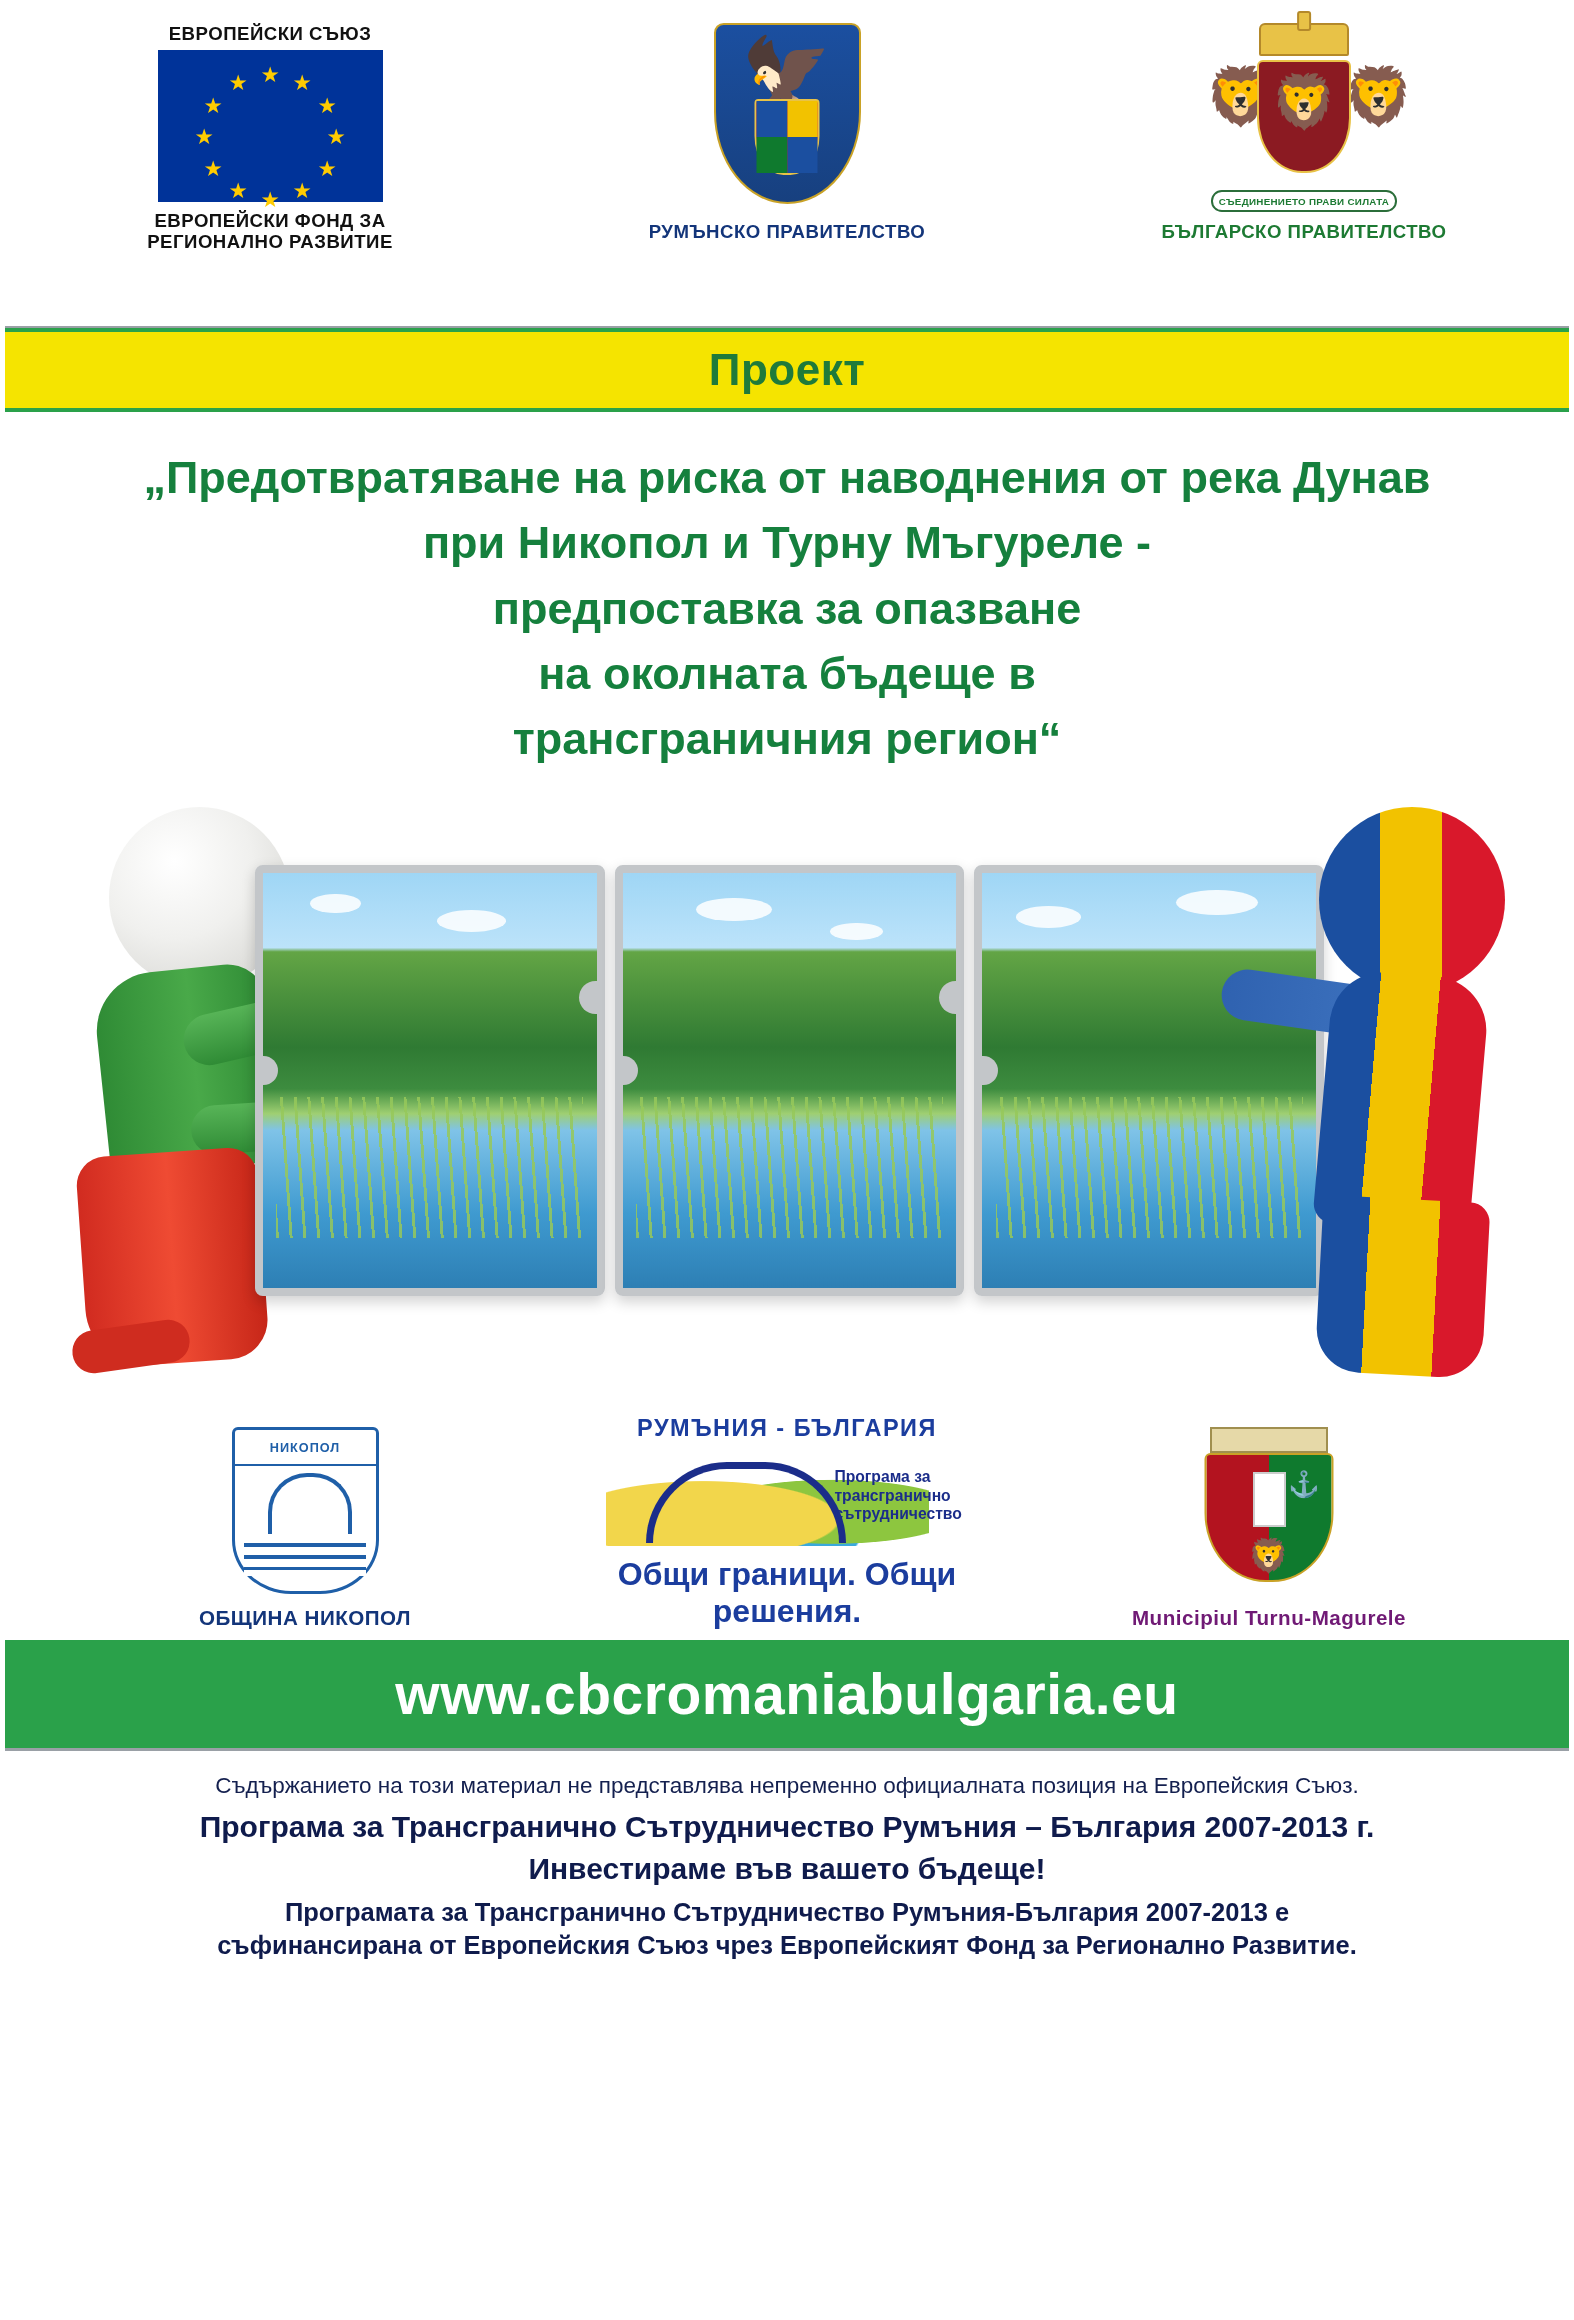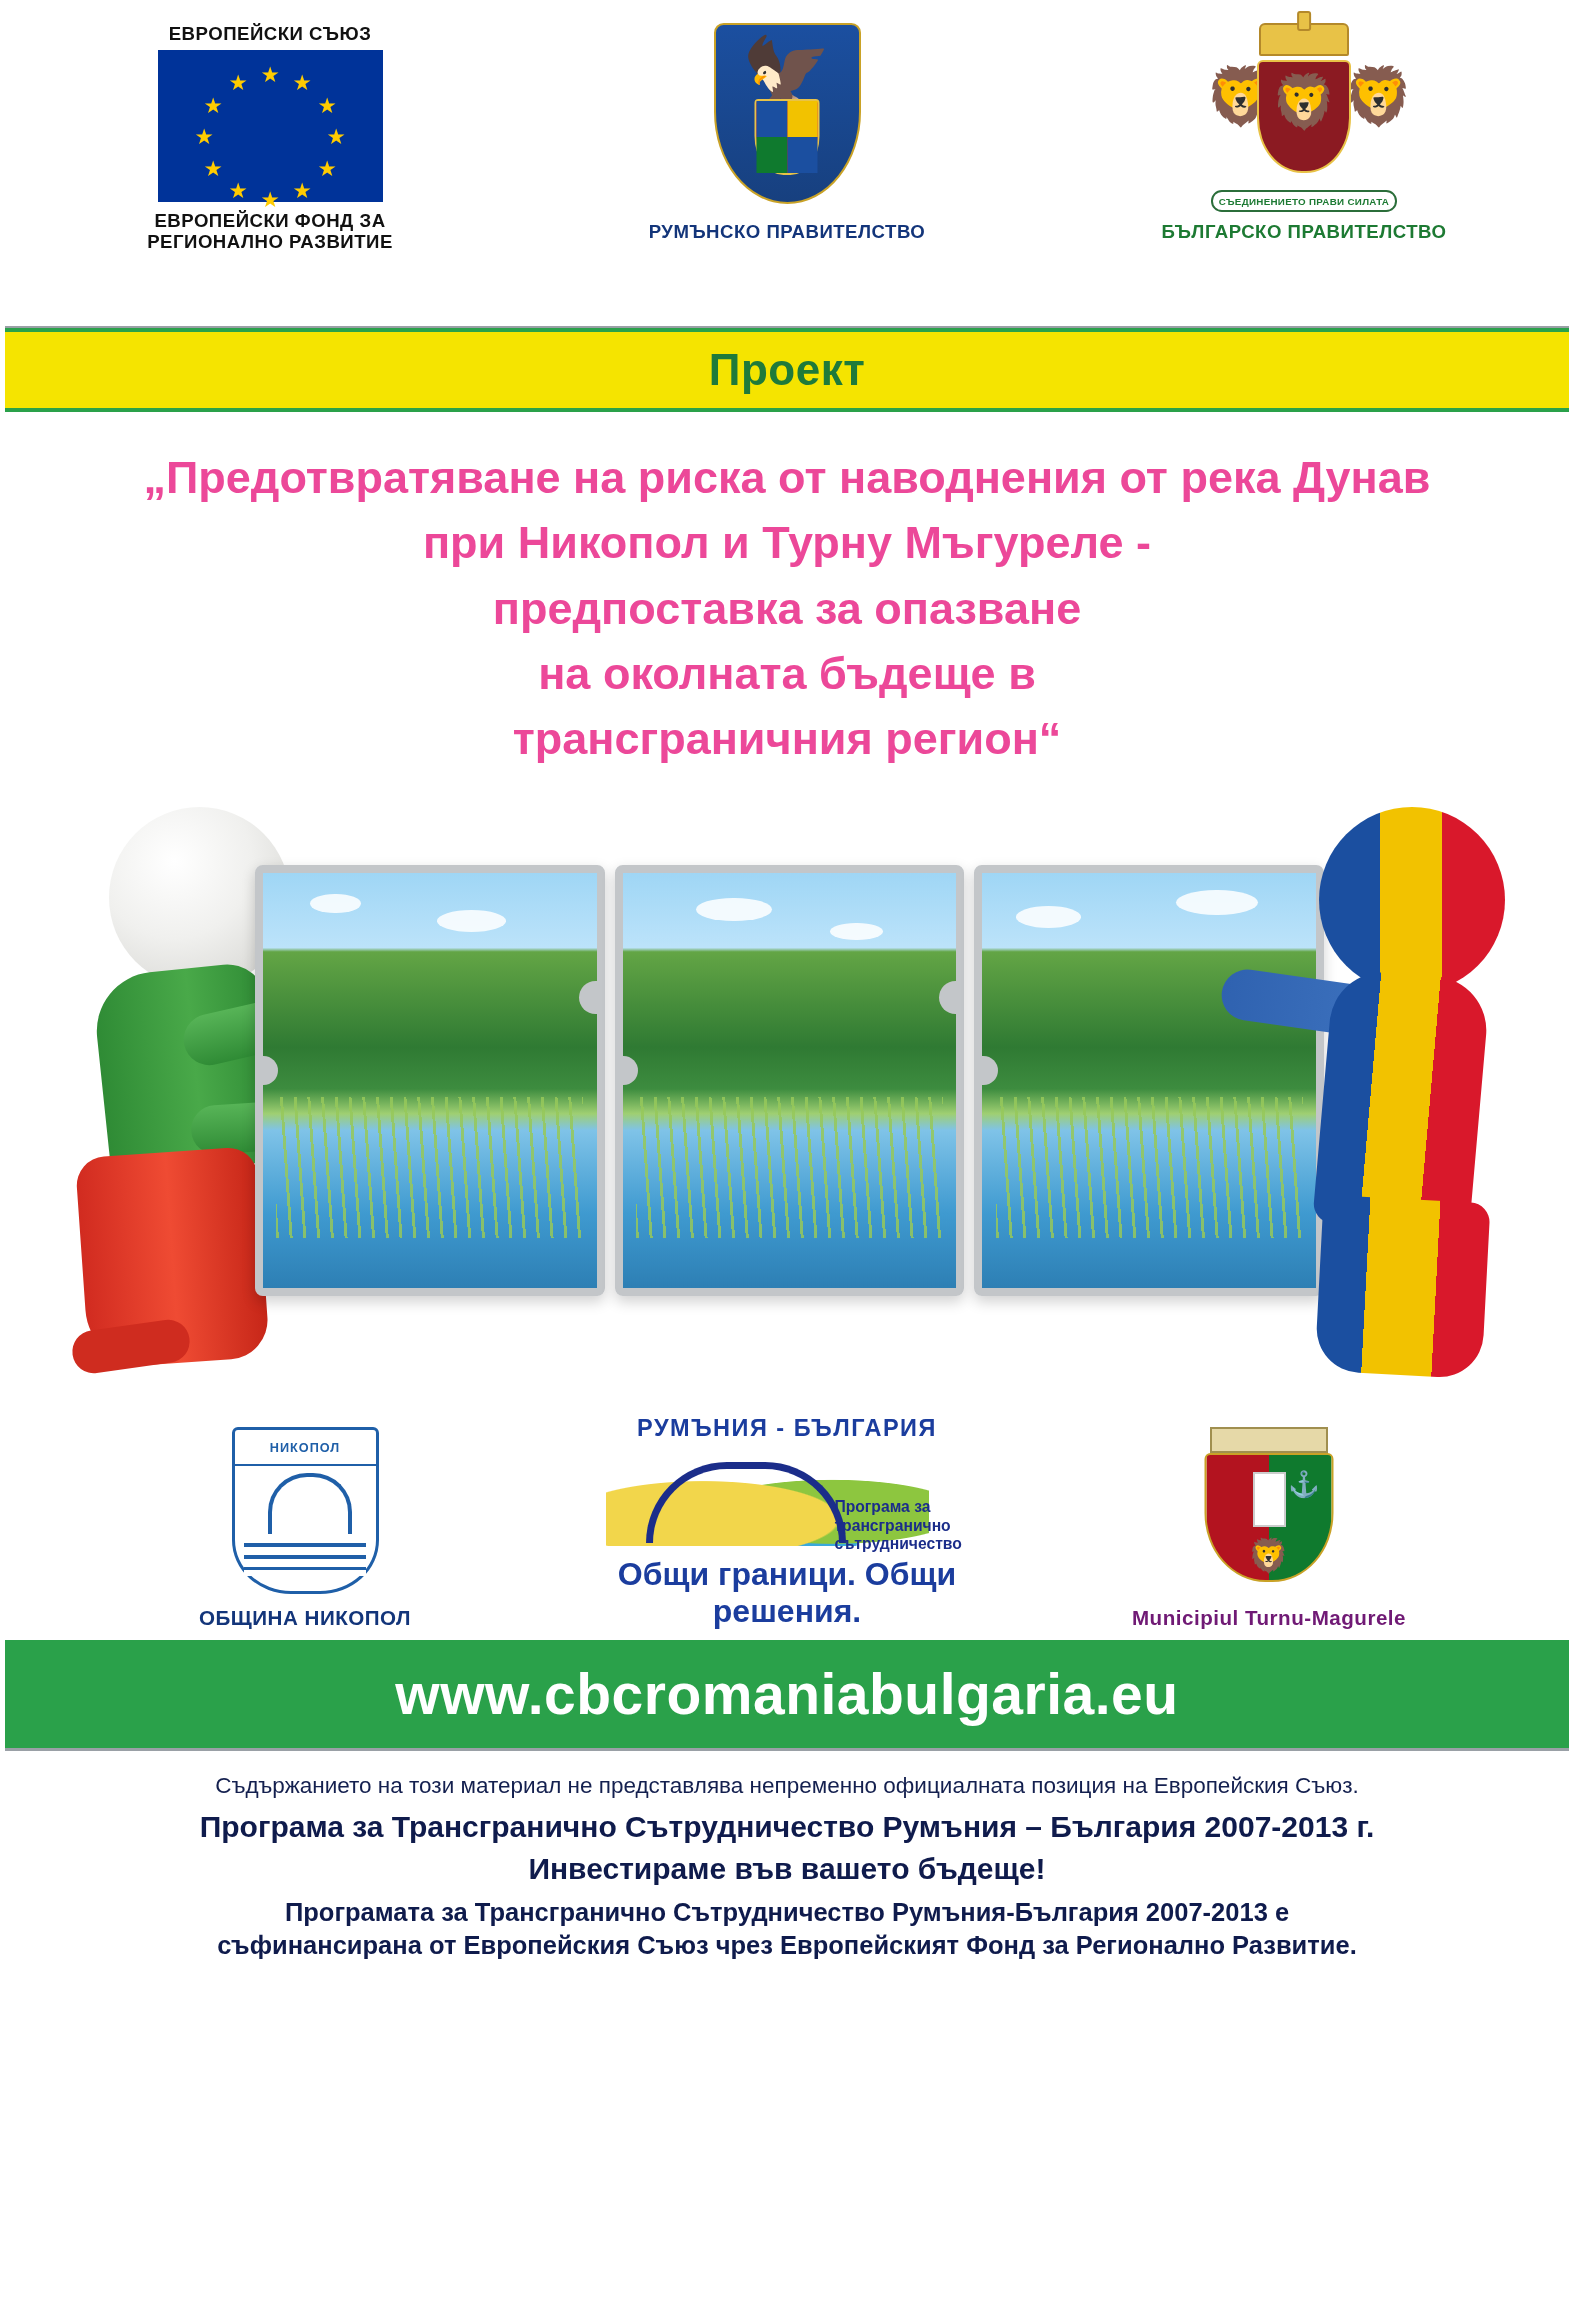--- a/index.html
+++ b/index.html
@@ -209,21 +209,21 @@
   .project-bar .label {
     font-size: 44px;
     font-weight: bold;
     color: #1f7a3a;
     letter-spacing: 0.5px;
   }
   
   .title {
     padding: 33px 54px 9.8px 54px;
     text-align: center;
-    color: #ec4899;
+    color: #15803d;
     font-size: 45px;
     font-weight: bold;
     line-height: 1.45;
   }
   .title .line { display: block; }
   
   .illustration {
     position: relative;
     height: 608px;
     margin: 5.9px 0 0 0;
@@ -698,21 +698,21 @@
       </div>
       <div class="logo-caption">ОБЩИНА НИКОПОЛ</div>
     </div>
 
     <div class="logo-block">
       <div class="cbc">
         <div class="cbc-top">РУМЪНИЯ - БЪЛГАРИЯ</div>
         <div class="cbc-graphic">
           <div class="cbc-map"></div>
           <div class="cbc-bridge"></div>
-          <div class="cbc-sub" style="white-space: pre-line; margin-top: 30px;">Програма за
+          <div class="cbc-sub" style="white-space: pre-line;">Програма за
 трансгранично
 сътрудничество</div>
         </div>
         <div class="cbc-slogan">Общи граници. Общи решения.</div>
       </div>
     </div>
 
     <div class="logo-block">
       <div class="turnu">
         <div class="wall"></div>

